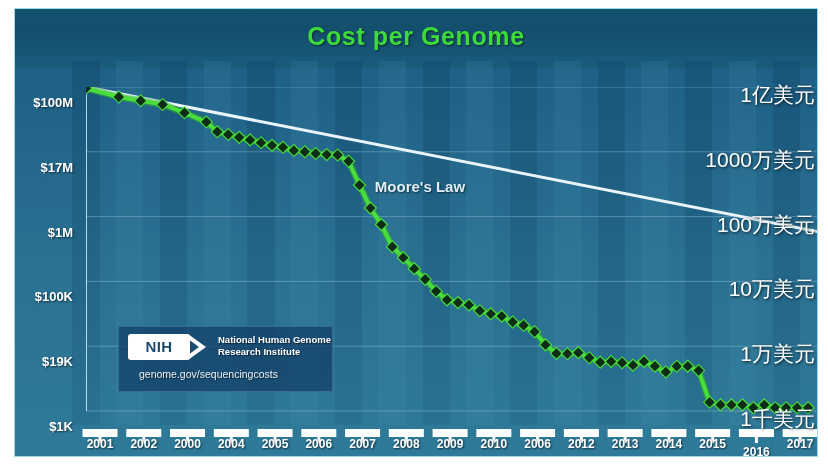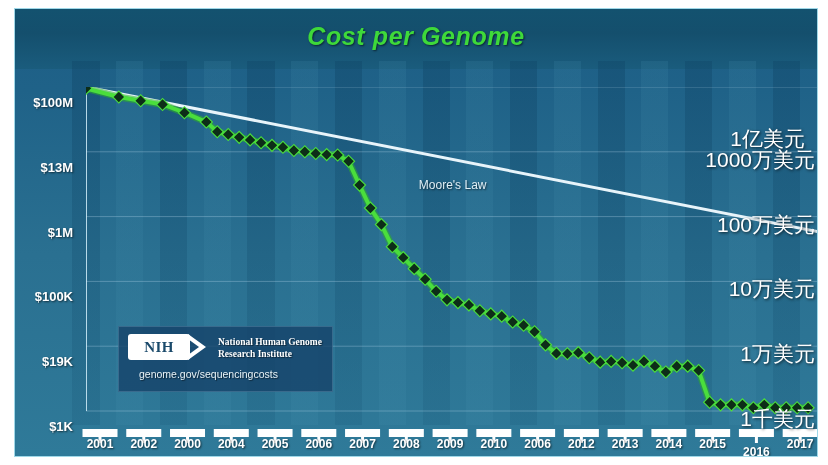--- a/index.html
+++ b/index.html
@@ -18,21 +18,21 @@
 
   
   #titleband{
     position:absolute;left:0;top:0;width:100%;height:60px;
     background:linear-gradient(180deg,#13526f 0%,#144f6d 40%,#1a5c7d 100%);
   }
   #title{
     position:absolute;left:0;top:13px;width:100%;
     text-align:center;
     color:#3ed93a;
-    font-size:25px;font-weight:bold;font-style:italic;
+    font-size:25px;font-weight:bold;
     letter-spacing:.6px;
     text-shadow:1px 1px 2px rgba(0,0,0,.55);
   }
 
   
   #plot{
     position:absolute;left:71px;top:78px;width:733px;height:340px;
     overflow:hidden;
   }
   .vband{position:absolute;top:0;height:100%;}
@@ -61,33 +61,32 @@
   .cnlab{
     position:absolute;
     color:#ffffff;font-size:21px;
     text-shadow:1px 1px 3px rgba(0,0,0,.75);
     white-space:nowrap;
   }
 
   
   #moore{
     position:absolute;
-    color:#dfeef6;font-size:12px;font-weight:normal;
+    color:#dfeef6;font-size:15px;font-weight:bold;
     text-shadow:1px 1px 2px rgba(0,0,0,.6);
     white-space:nowrap;
-    margin-left:44px;
   }
 
   
   #nih{
     position:absolute;left:103px;top:317px;width:213px;height:64px;
     background:rgba(21,66,105,.80);
     border:1px solid rgba(150,200,225,.25);
   }
-  #nihrow{position:absolute;left:9px;top:7px;display:flex;align-items:flex-end;gap:8px;font-family:Liberation Serif, serif;}
+  #nihrow{position:absolute;left:9px;top:7px;display:flex;align-items:flex-start;gap:8px;}
   #nihmark{
     position:relative;width:82px;height:26px;
   }
   #nihbox{
     position:absolute;left:0;top:0;width:62px;height:26px;
     background:#ffffff;border-radius:3px;
   }
   #nihtext{
     position:absolute;left:0;top:0;width:62px;height:26px;
     line-height:26px;text-align:center;
@@ -309,21 +308,21 @@
           <rect x="680.1522388059701" y="420" width="35.0089552238806" height="8" fill="#ffffff"></rect>
           <line x1="697.6567164179104" y1="420" x2="697.6567164179104" y2="434" stroke="#ffffff" stroke-width="3"></line>
           <rect x="723.9134328358209" y="420" width="35.0089552238806" height="8" fill="#ffffff"></rect>
           <line x1="741.4179104477612" y1="420" x2="741.4179104477612" y2="434" stroke="#ffffff" stroke-width="3"></line>
           <rect x="767.6746268656716" y="420" width="35.0089552238806" height="8" fill="#ffffff"></rect>
           <line x1="785.1791044776119" y1="420" x2="785.1791044776119" y2="434" stroke="#ffffff" stroke-width="3"></line>
         </svg></div>
 
     <div id="ylabels">
         <div class="ylab" style="top: 86px; right: 10px;">$100M</div>
-        <div class="ylab" style="top: 150.8px; right: 10px;">$13M</div>
+        <div class="ylab" style="top: 150.8px; right: 10px;">$17M</div>
         <div class="ylab" style="top: 215.6px; right: 10px;">$1M</div>
         <div class="ylab" style="top: 280.4px; right: 10px;">$100K</div>
         <div class="ylab" style="top: 345.2px; right: 10px;">$19K</div>
         <div class="ylab" style="top: 410px; right: 10px;">$1K</div>
       </div>
     <div id="xlabels">
         <div class="xlab" style="left: 61px; top: 4px; width: 48px;">2001</div>
         <div class="xlab" style="left: 104.761px; top: 4px; width: 48px;">2002</div>
         <div class="xlab" style="left: 148.522px; top: 4px; width: 48px;">2000</div>
         <div class="xlab" style="left: 192.284px; top: 4px; width: 48px;">2004</div>
@@ -335,21 +334,21 @@
         <div class="xlab" style="left: 454.851px; top: 4px; width: 48px;">2010</div>
         <div class="xlab" style="left: 498.612px; top: 4px; width: 48px;">2006</div>
         <div class="xlab" style="left: 542.373px; top: 4px; width: 48px;">2012</div>
         <div class="xlab" style="left: 586.134px; top: 4px; width: 48px;">2013</div>
         <div class="xlab" style="left: 629.896px; top: 4px; width: 48px;">2014</div>
         <div class="xlab" style="left: 673.657px; top: 4px; width: 48px;">2015</div>
         <div class="xlab" style="left: 717.418px; top: 4px; width: 48px; margin-top: 8px;">2016</div>
         <div class="xlab" style="left: 761.179px; top: 4px; width: 48px;">2017</div>
       </div>
     <div id="cnlabels">
-        <div class="cnlab" style="top: 72px; right: 12px; margin-top: 44px;">1亿美元</div>
+        <div class="cnlab" style="top: 72px; right: 2px;">1亿美元</div>
         <div class="cnlab" style="top: 136.8px; right: 2px;">1000万美元</div>
         <div class="cnlab" style="top: 201.6px; right: 2px;">100万美元</div>
         <div class="cnlab" style="top: 266.4px; right: 2px;">10万美元</div>
         <div class="cnlab" style="top: 331.2px; right: 2px;">1万美元</div>
         <div class="cnlab" style="top: 396px; right: 2px;">1千美元</div>
       </div>
 
     <div id="moore" style="left: 359.824px; top: 169.203px;">Moore's Law</div>
 
     <div id="nih">

